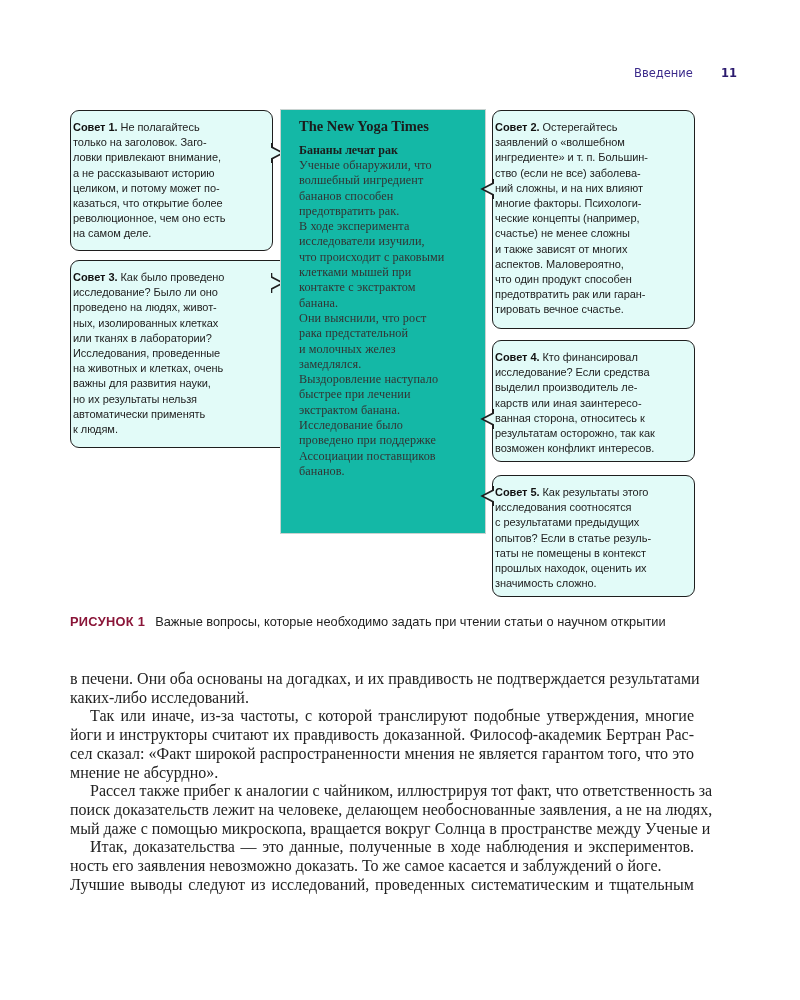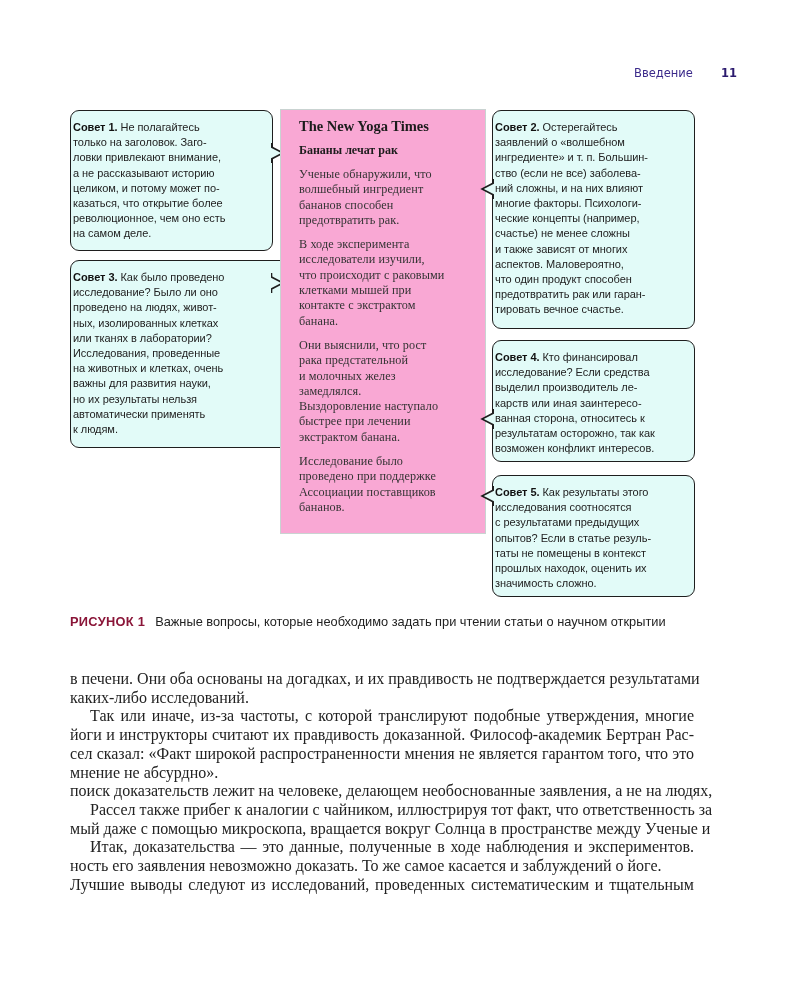--- a/index.html
+++ b/index.html
@@ -29,27 +29,27 @@
   }
   .tip .tip-title { font-weight: bold; color: #111111; }
   .tip .line { display: block; white-space: nowrap; }
 
   .arrow { position: absolute; width: 14px; height: 20px; overflow: visible; }
   .arrow svg { display: block; }
 
   
   .news {
     position: absolute; left: 280px; top: 109px; width: 206px; height: 425px;
-    background: #f9a8d4; border: 1.5px solid #c9d3d1; box-sizing: border-box;
+    background: #14b8a6; border: 1.5px solid #c9d3d1; box-sizing: border-box;
     padding: 7px 10px 0 18px;
     font-family: "Liberation Serif", serif; color: #333333;
   }
   .news .masthead { font-weight: bold; font-size: 14.5px; color: #1c1c1c; margin-top: 0; line-height: 18px; }
   .news .headline { font-weight: bold; font-size: 12px; color: #1c1c1c; margin-top: 8px; line-height: 15px; }
-  .news .para { font-size: 12.2px; line-height: 15.3px; margin-top: 9px; letter-spacing: 0.1px; }
+  .news .para { font-size: 12.2px; line-height: 15.3px; letter-spacing: 0.1px; }
   .news .para .line { display: block; white-space: nowrap; }
 
   .caption {
     position: absolute; left: 70px; top: 614px; width: 630px;
     font-family: "Liberation Sans", sans-serif; font-size: 12.8px; line-height: 16.5px; color: #222;
   }
   .caption .label { font-weight: bold; color: #8a1538; margin-right: 10px; letter-spacing: 0.3px; }
 
   .body-text {
     position: absolute; left: 70px; top: 670px; width: 624px;
@@ -193,21 +193,21 @@
     <span class="label">РИСУНОК 1</span><span>Важные вопросы, которые необходимо задать при чтении статьи о научном открытии</span>
   </div>
 
   <div class="body-text">
     <span class="line">в печени. Они оба основаны на догадках, и их правдивость не подтверждается результатами</span>
     <span class="line last">каких-либо исследований.</span>
     <span class="line indent">Так или иначе, из-за частоты, с которой транслируют подобные утверждения, многие</span>
     <span class="line">йоги и инструкторы считают их правдивость доказанной. Философ-академик Бертран Рас-</span>
     <span class="line">сел сказал: «Факт широкой распространенности мнения не является гарантом того, что это</span>
     <span class="line last">мнение не абсурдно».</span>
+    <span class="line indent">Рассел также прибег к аналогии с чайником, иллюстрируя тот факт, что ответственность за</span>
     <span class="line">поиск доказательств лежит на человеке, делающем необоснованные заявления, а не на людях,</span>
-    <span class="line indent">Рассел также прибег к аналогии с чайником, иллюстрируя тот факт, что ответственность за</span>
     <span class="line">мый даже с помощью микроскопа, вращается вокруг Солнца в пространстве между Ученые и</span>
     <span class="line indent">Итак, доказательства — это данные, полученные в ходе наблюдения и экспериментов.</span>
     <span class="line last">ность его заявления невозможно доказать. То же самое касается и заблуждений о йоге.</span>
     <span class="line">Лучшие выводы следуют из исследований, проведенных систематическим и тщательным</span>
   </div>
 
 </div>
 
 </body></html>

